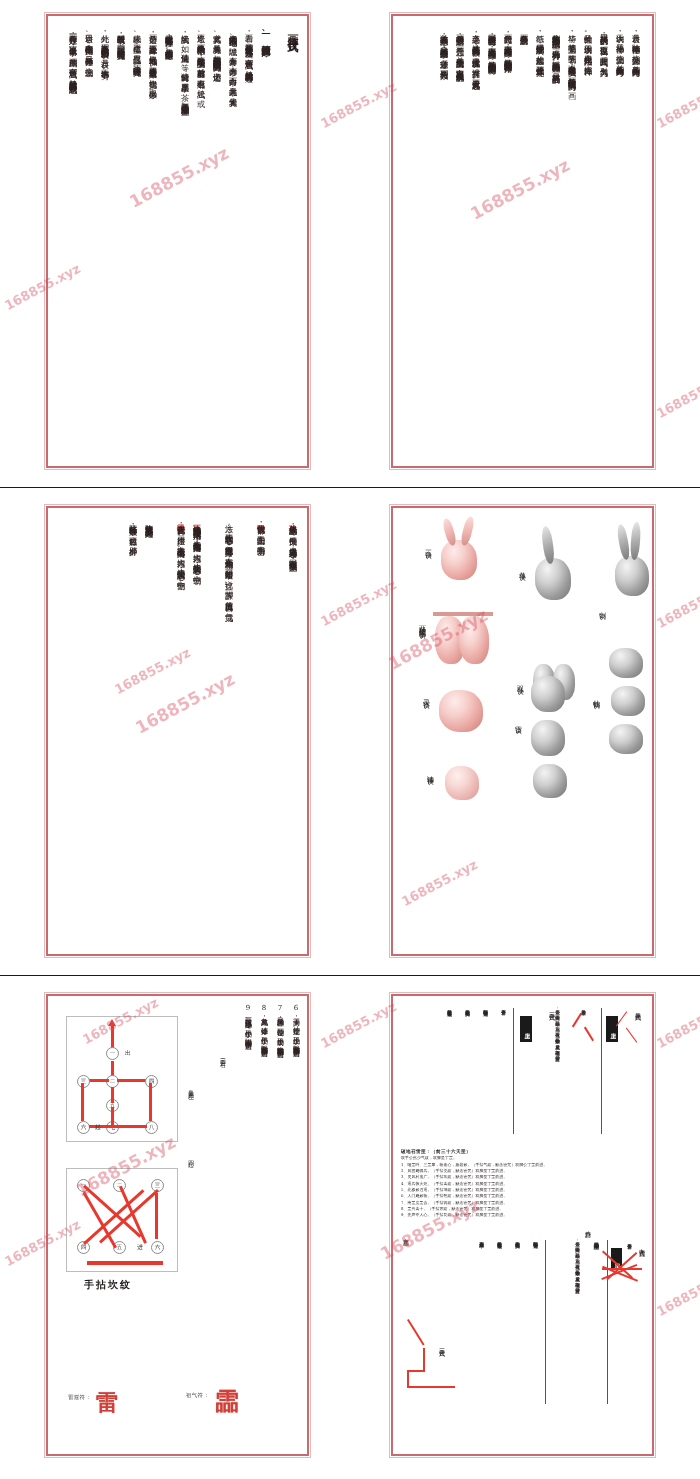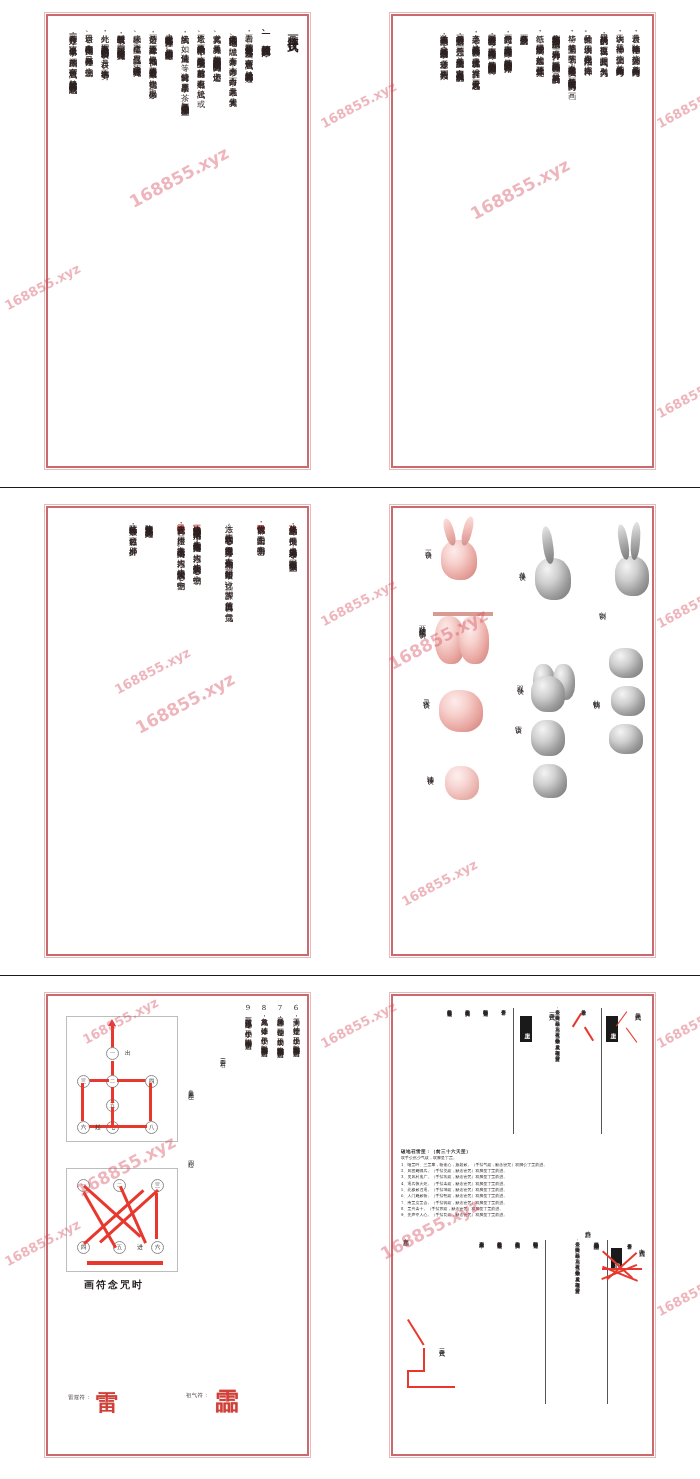--- a/index.html
+++ b/index.html
@@ -318,21 +318,21 @@
       <div class="arr" style="left:90px; top:20px; width:3px; height:78px; transform:rotate(48deg); transform-origin:top left;"></div>
       <div class="arr" style="left:18px; top:76px; width:3px; height:80px; transform:rotate(-132deg); transform-origin:top left;"></div>
       <div class="arr" style="left:52px; top:18px; width:3px; height:62px; transform:rotate(-24deg); transform-origin:top left;"></div>
       <div class="arr" style="left:50px; top:78px; width:3px; height:64px; transform:rotate(150deg); transform-origin:top left;"></div>
       <div class="arr arrow-v" style="left:88px; top:24px; height:46px;"></div>
       <div class="arr arrow-h" style="left:20px; top:92px; width:76px; height:4px;"></div>
       <div class="dlabel" style="left:70px; top:74px;">进</div>
       <div class="wm wm-md" style="left:6px; top:14px;">168855.xyz</div>
     </div>
 
-    <div class="diagram-caption" style="left:36px; top:282px;">画符念咒时</div>
+    <div class="diagram-caption" style="left:36px; top:282px;">手拈坎纹</div>
 
     <div class="talis-label" style="left:20px; top:398px;">雷霆符：</div>
     <div class="talis" style="left:50px; top:378px;">雷</div>
     <div class="talis-label" style="left:138px; top:396px;">祖气符：</div>
     <div class="talis" style="left:168px; top:374px; font-size:24px;">霝</div>
   </div>
 
   <div class="scan-page" style="left:391px; top:18px; width:263px; height:462px;">
 
     <div class="dense-col" style="right:200px; top:10px; height:150px;">注生戴祖坛北帝诸否凫取敕真</div>

